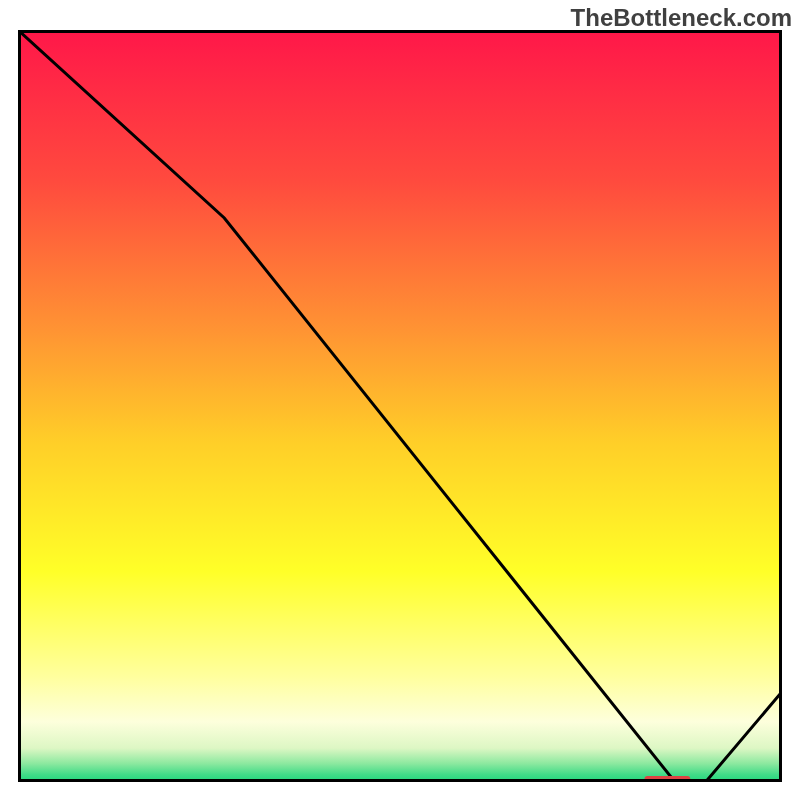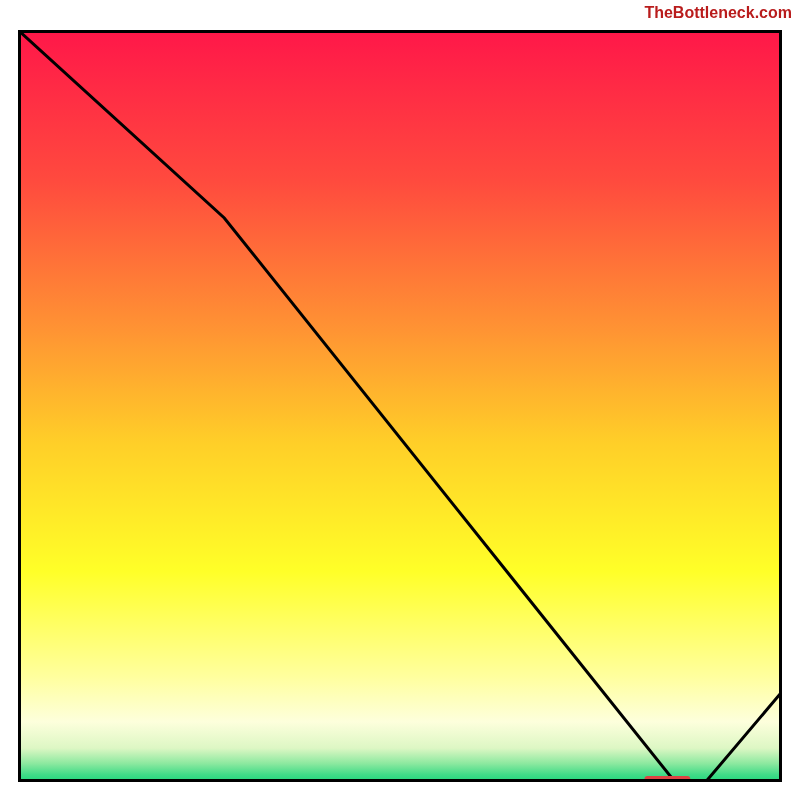--- a/index.html
+++ b/index.html
@@ -8,23 +8,23 @@
     height: 800px;
     background: #ffffff;
     font-family: Arial, sans-serif;
     position: relative;
     overflow: hidden;
   }
   .attribution {
     position: absolute;
     top: 4px;
     right: 8px;
-    font-size: 16px;
+    font-size: 24px;
     font-weight: bold;
-    color: #b91c1c;
+    color: #404040;
     z-index: 10;
   }
   .chart-wrap {
     position: absolute;
     top: 30px;
     left: 18px;
     width: 764px;
     height: 752px;
   }
   svg { display: block; }

